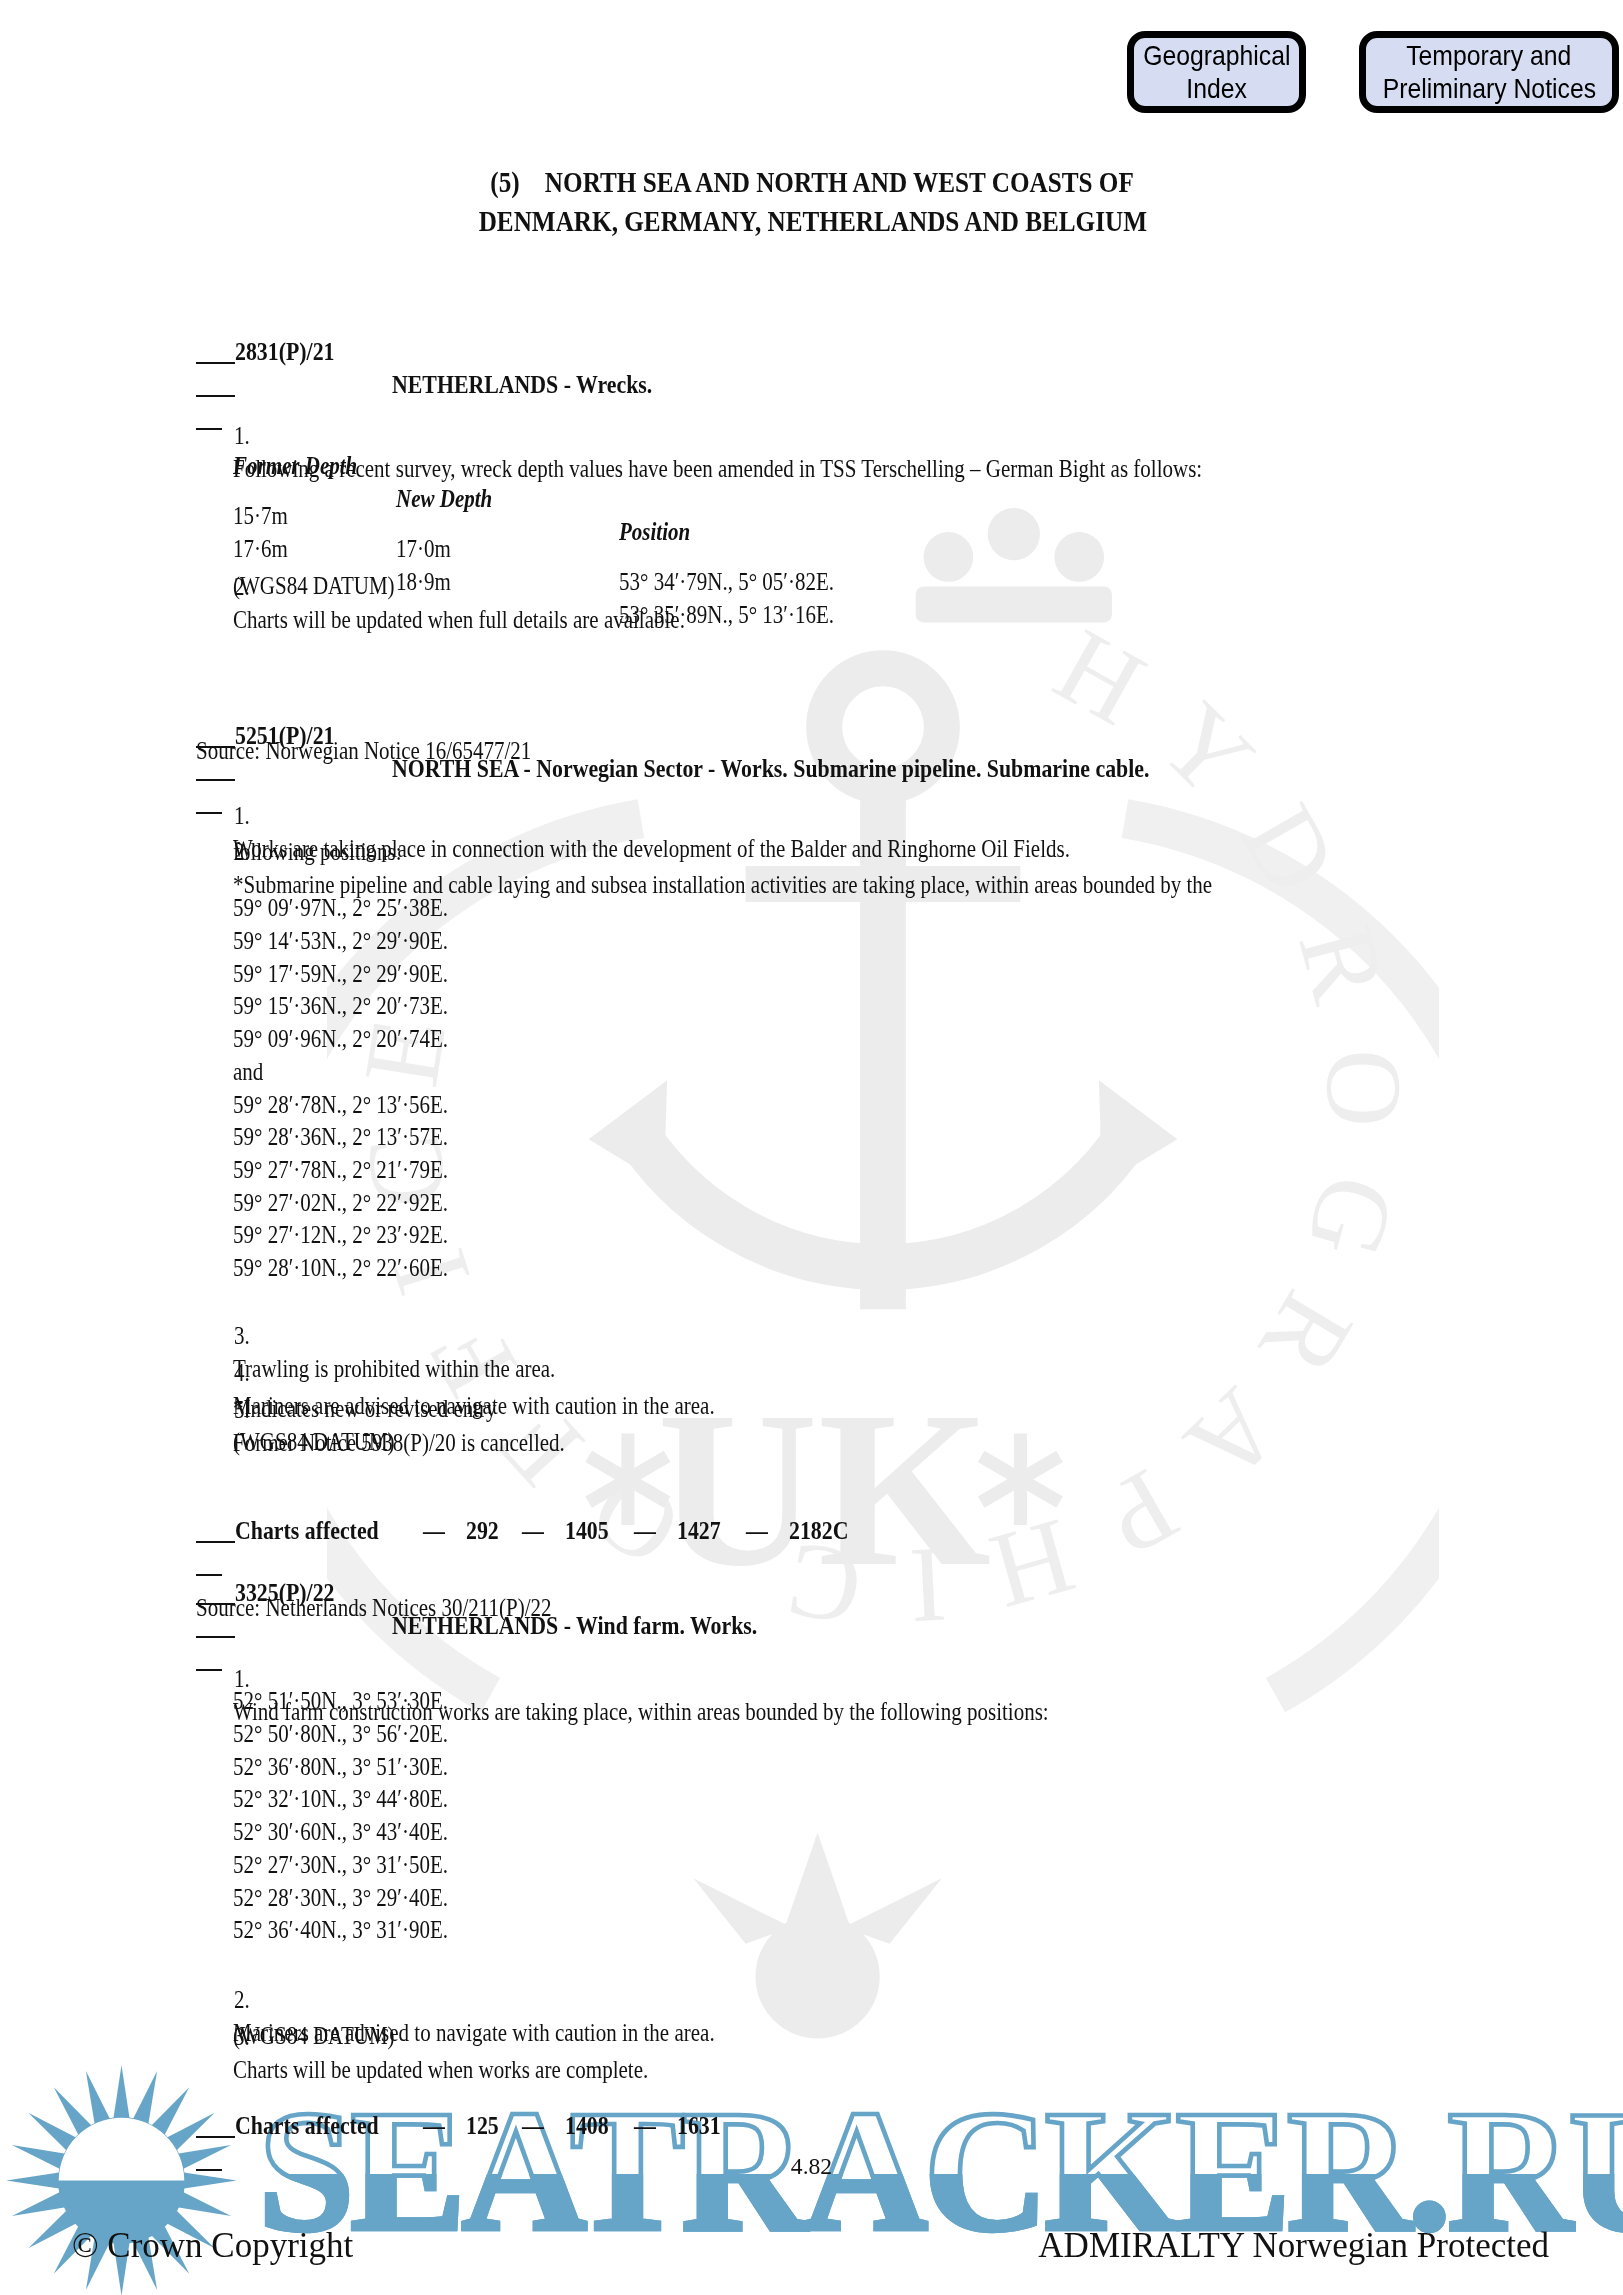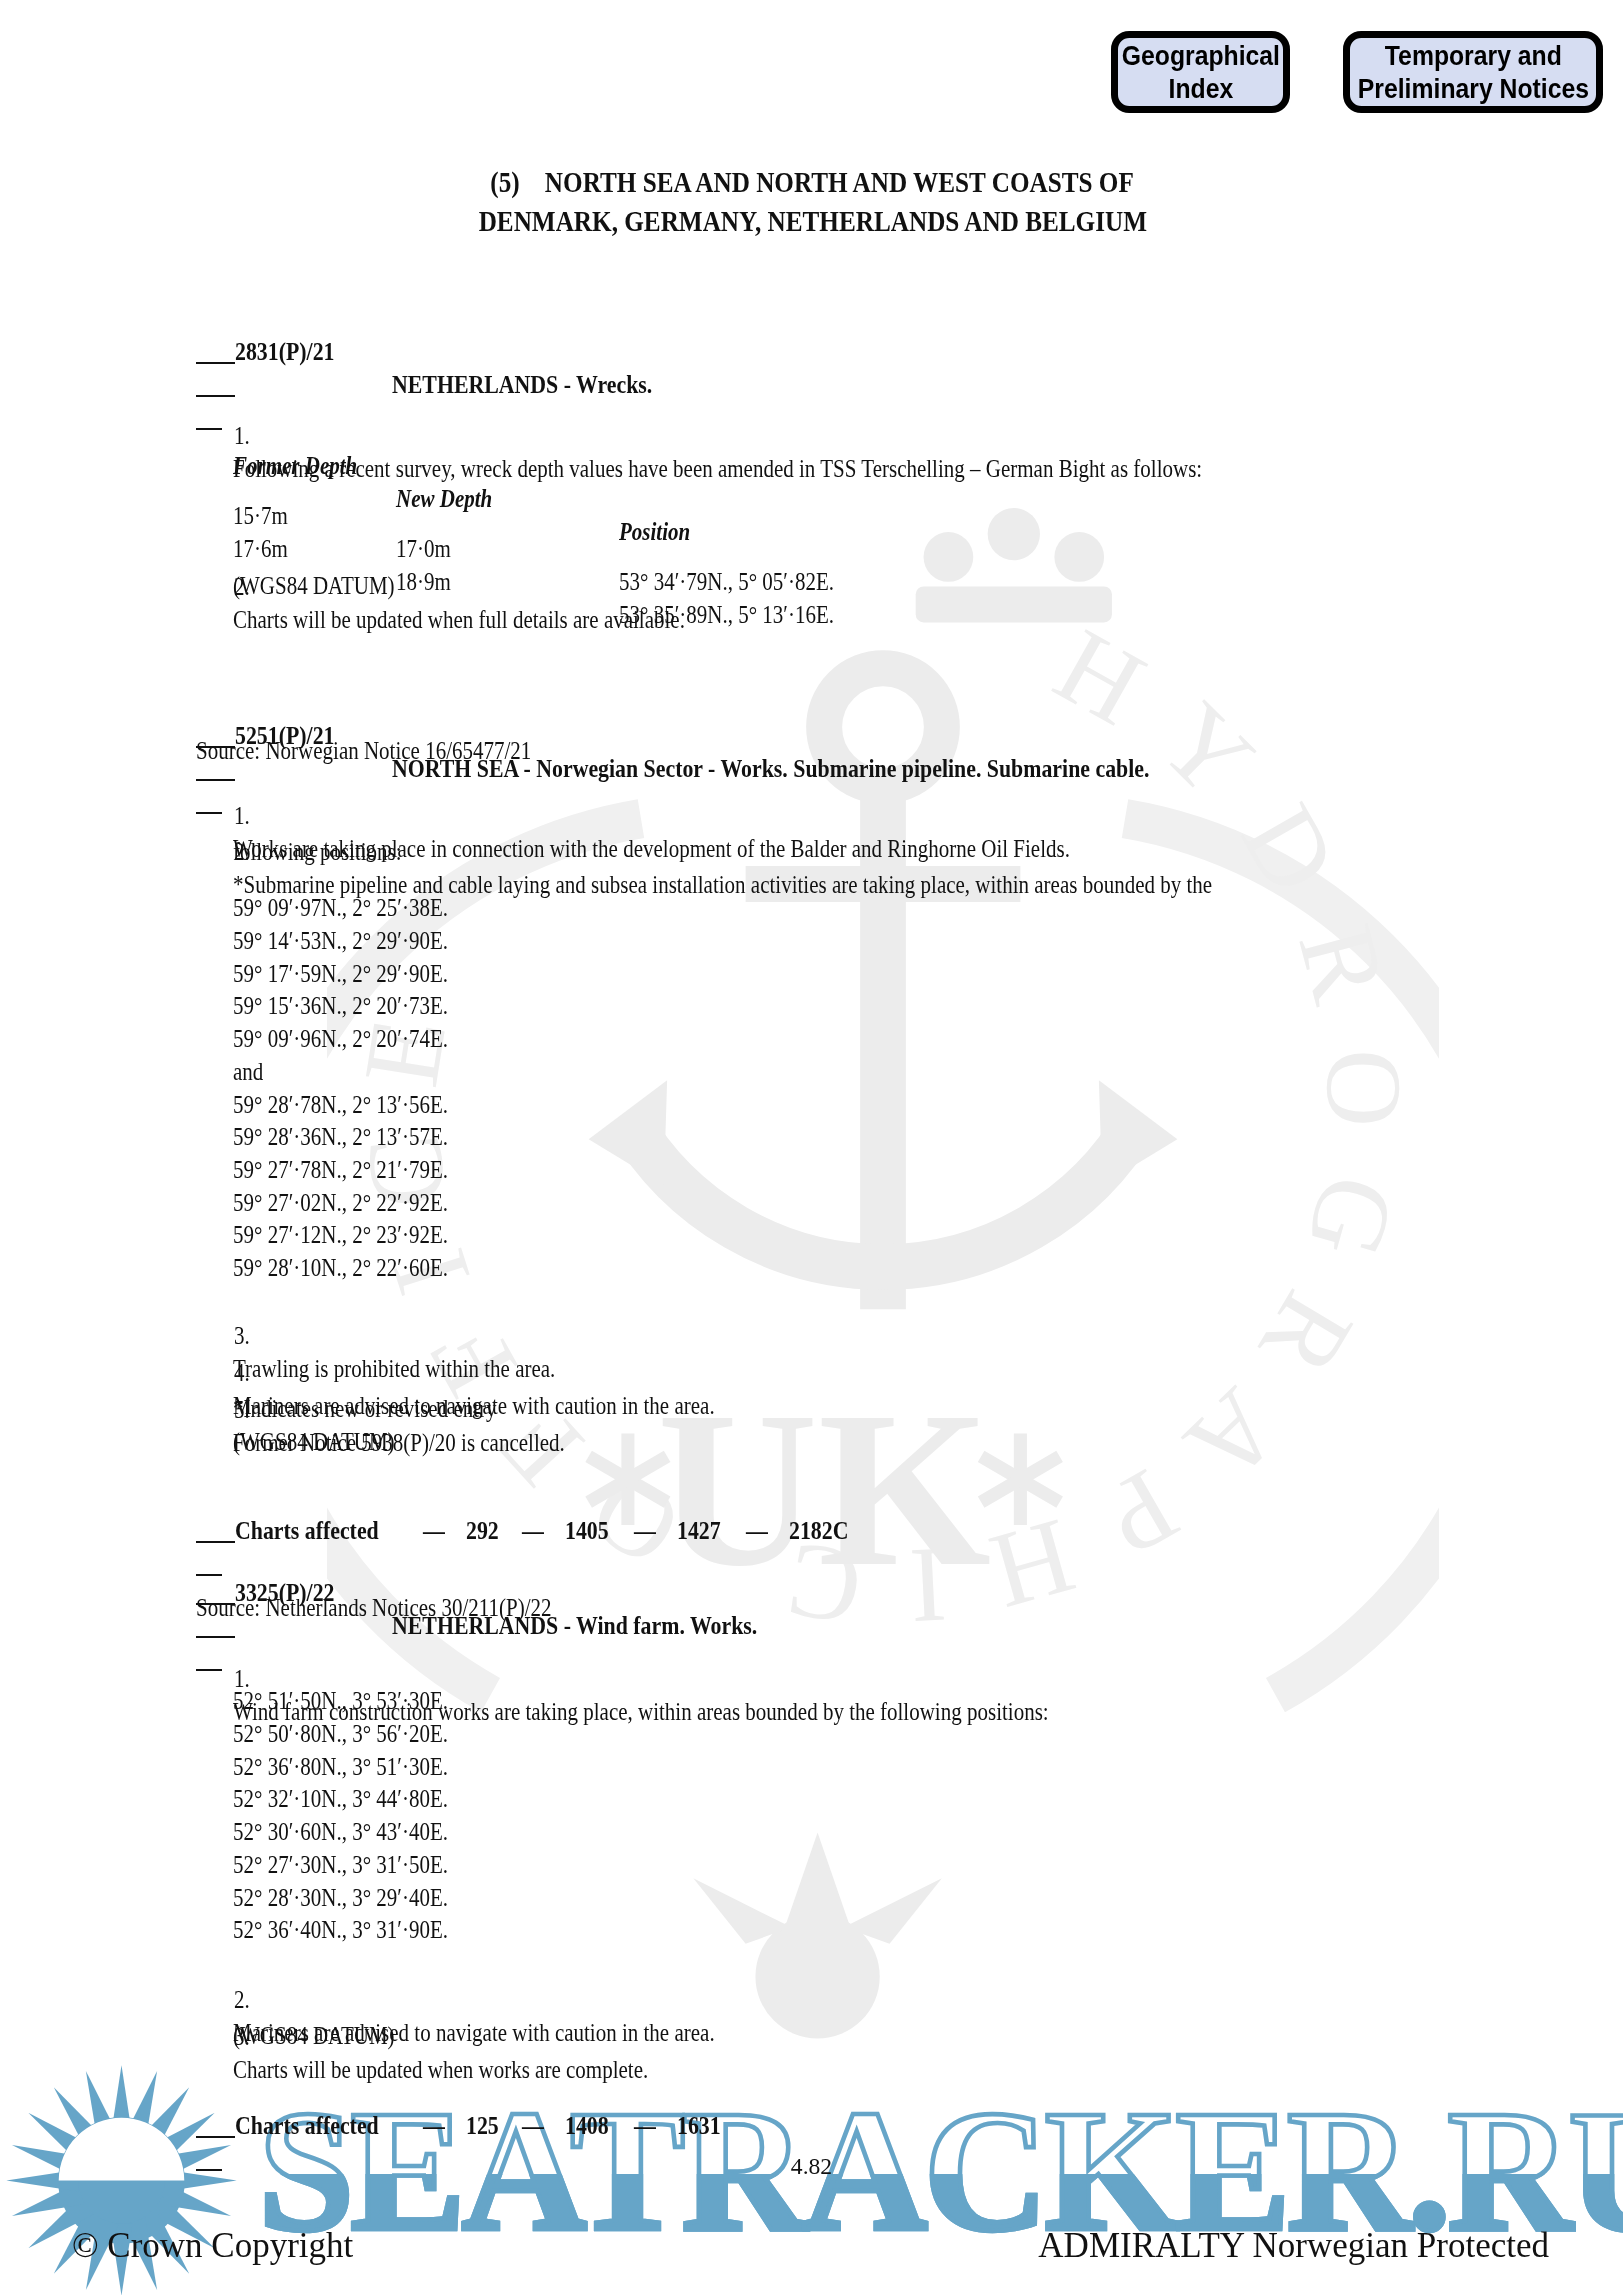--- a/index.html
+++ b/index.html
@@ -19,23 +19,24 @@
     font-size:173px;line-height:173px;letter-spacing:-3.9px;white-space:nowrap;
   }
   .st-outline{color:#ffffff;-webkit-text-stroke:4.6px #66a5c8;}
   .st-fill{position:absolute;left:0;top:0;color:#66a5c8;-webkit-text-stroke:4.6px #66a5c8;clip-path:inset(52% 0 0 0);}
   .sun{position:absolute;left:5.2px;top:2065px;z-index:1;}
   
   .navbtn{
     position:absolute;top:31px;z-index:3;
     background:#d6ddf2;border:7.2px solid #000;border-radius:18.3px;
     display:flex;flex-direction:column;align-items:center;justify-content:center;
-    font-family:"Liberation Sans","DejaVu Sans",sans-serif;font-weight:bold;
+    font-family:"Liberation Sans","DejaVu Sans",sans-serif;font-weight:normal;
     font-size:27.5px;line-height:33px;color:#000;text-align:center;cursor:pointer;
     box-sizing:border-box;
+    margin-left:16px;
   }
   .navbtn span{display:inline-block;transform:scaleX(0.9);transform-origin:50% 50%;white-space:pre;}
   #btn-geo{left:1111px;width:179px;height:82px;}
   #btn-tp{left:1343px;width:260px;height:82px;}
   
   .content{position:absolute;left:196px;top:0;width:1233px;height:2295px;z-index:2;}
   .line{position:absolute;white-space:pre;font-size:25px;line-height:33px;width:1233px;}
   .cx{display:inline-block;transform:scaleX(0.84);transform-origin:0 50%;white-space:pre;}
   .cxc{display:inline-block;transform:scaleX(0.84);transform-origin:50% 50%;white-space:pre;}
   .center{text-align:center;}

